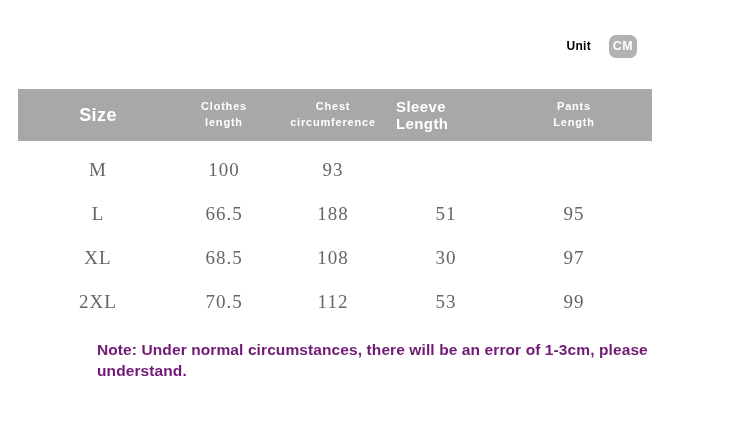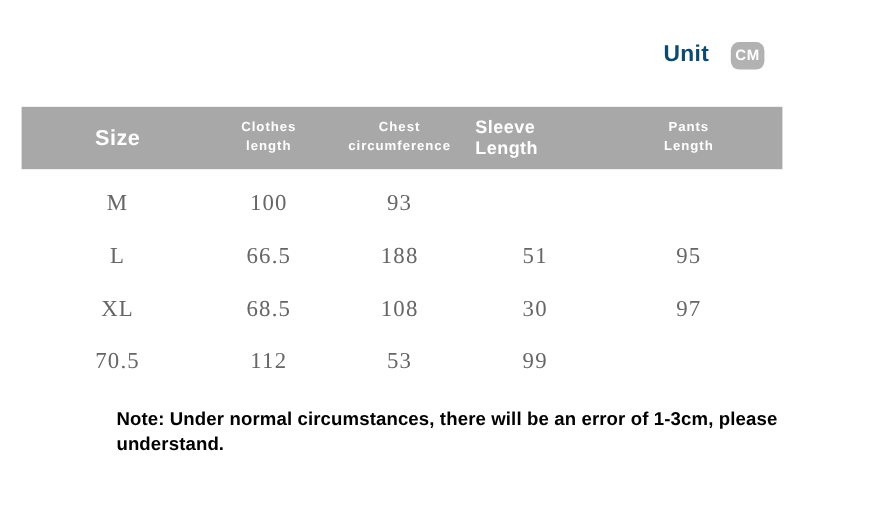--- a/index.html
+++ b/index.html
@@ -17,23 +17,23 @@
   .unit-bar {
     position: absolute;
     top: 32px;
     right: 99px;
     height: 28px;
     display: flex;
     align-items: center;
     gap: 18px;
   }
   .unit-label {
-    font-size: 19px;
+    font-size: 12px;
     font-weight: bold;
-    color: #0c4a6e;
+    color: #000000;
     letter-spacing: 0.3px;
   }
   .unit-button {
     width: 28px;
     height: 23px;
     background: #b2b2b2;
     border: none;
     border-radius: 7px;
     color: #ffffff;
     font-family: "Liberation Sans", sans-serif;
@@ -88,21 +88,21 @@
     letter-spacing: 1px;
   }
 
   
   .note {
     position: absolute;
     left: 97px;
     top: 339px;
     font-size: 15.5px;
     font-weight: bold;
-    color: #000000;
+    color: #701a75;
     line-height: 21px;
     letter-spacing: 0.1px;
   }
 </style>
 </head>
 <body>
 
 <div class="page">
 
   <div class="unit-bar">
@@ -157,20 +157,21 @@
 
       <div class="t-row">
         <div class="cell">XL</div>
         <div class="cell">68.5</div>
         <div class="cell">108</div>
         <div class="cell">30</div>
         <div class="cell">97</div>
       </div>
 
       <div class="t-row">
+        <div class="cell">2XL</div>
         <div class="cell">70.5</div>
         <div class="cell">112</div>
         <div class="cell">53</div>
         <div class="cell">99</div>
       </div>
 
     </div>
   </div>
 
   <div class="note">

